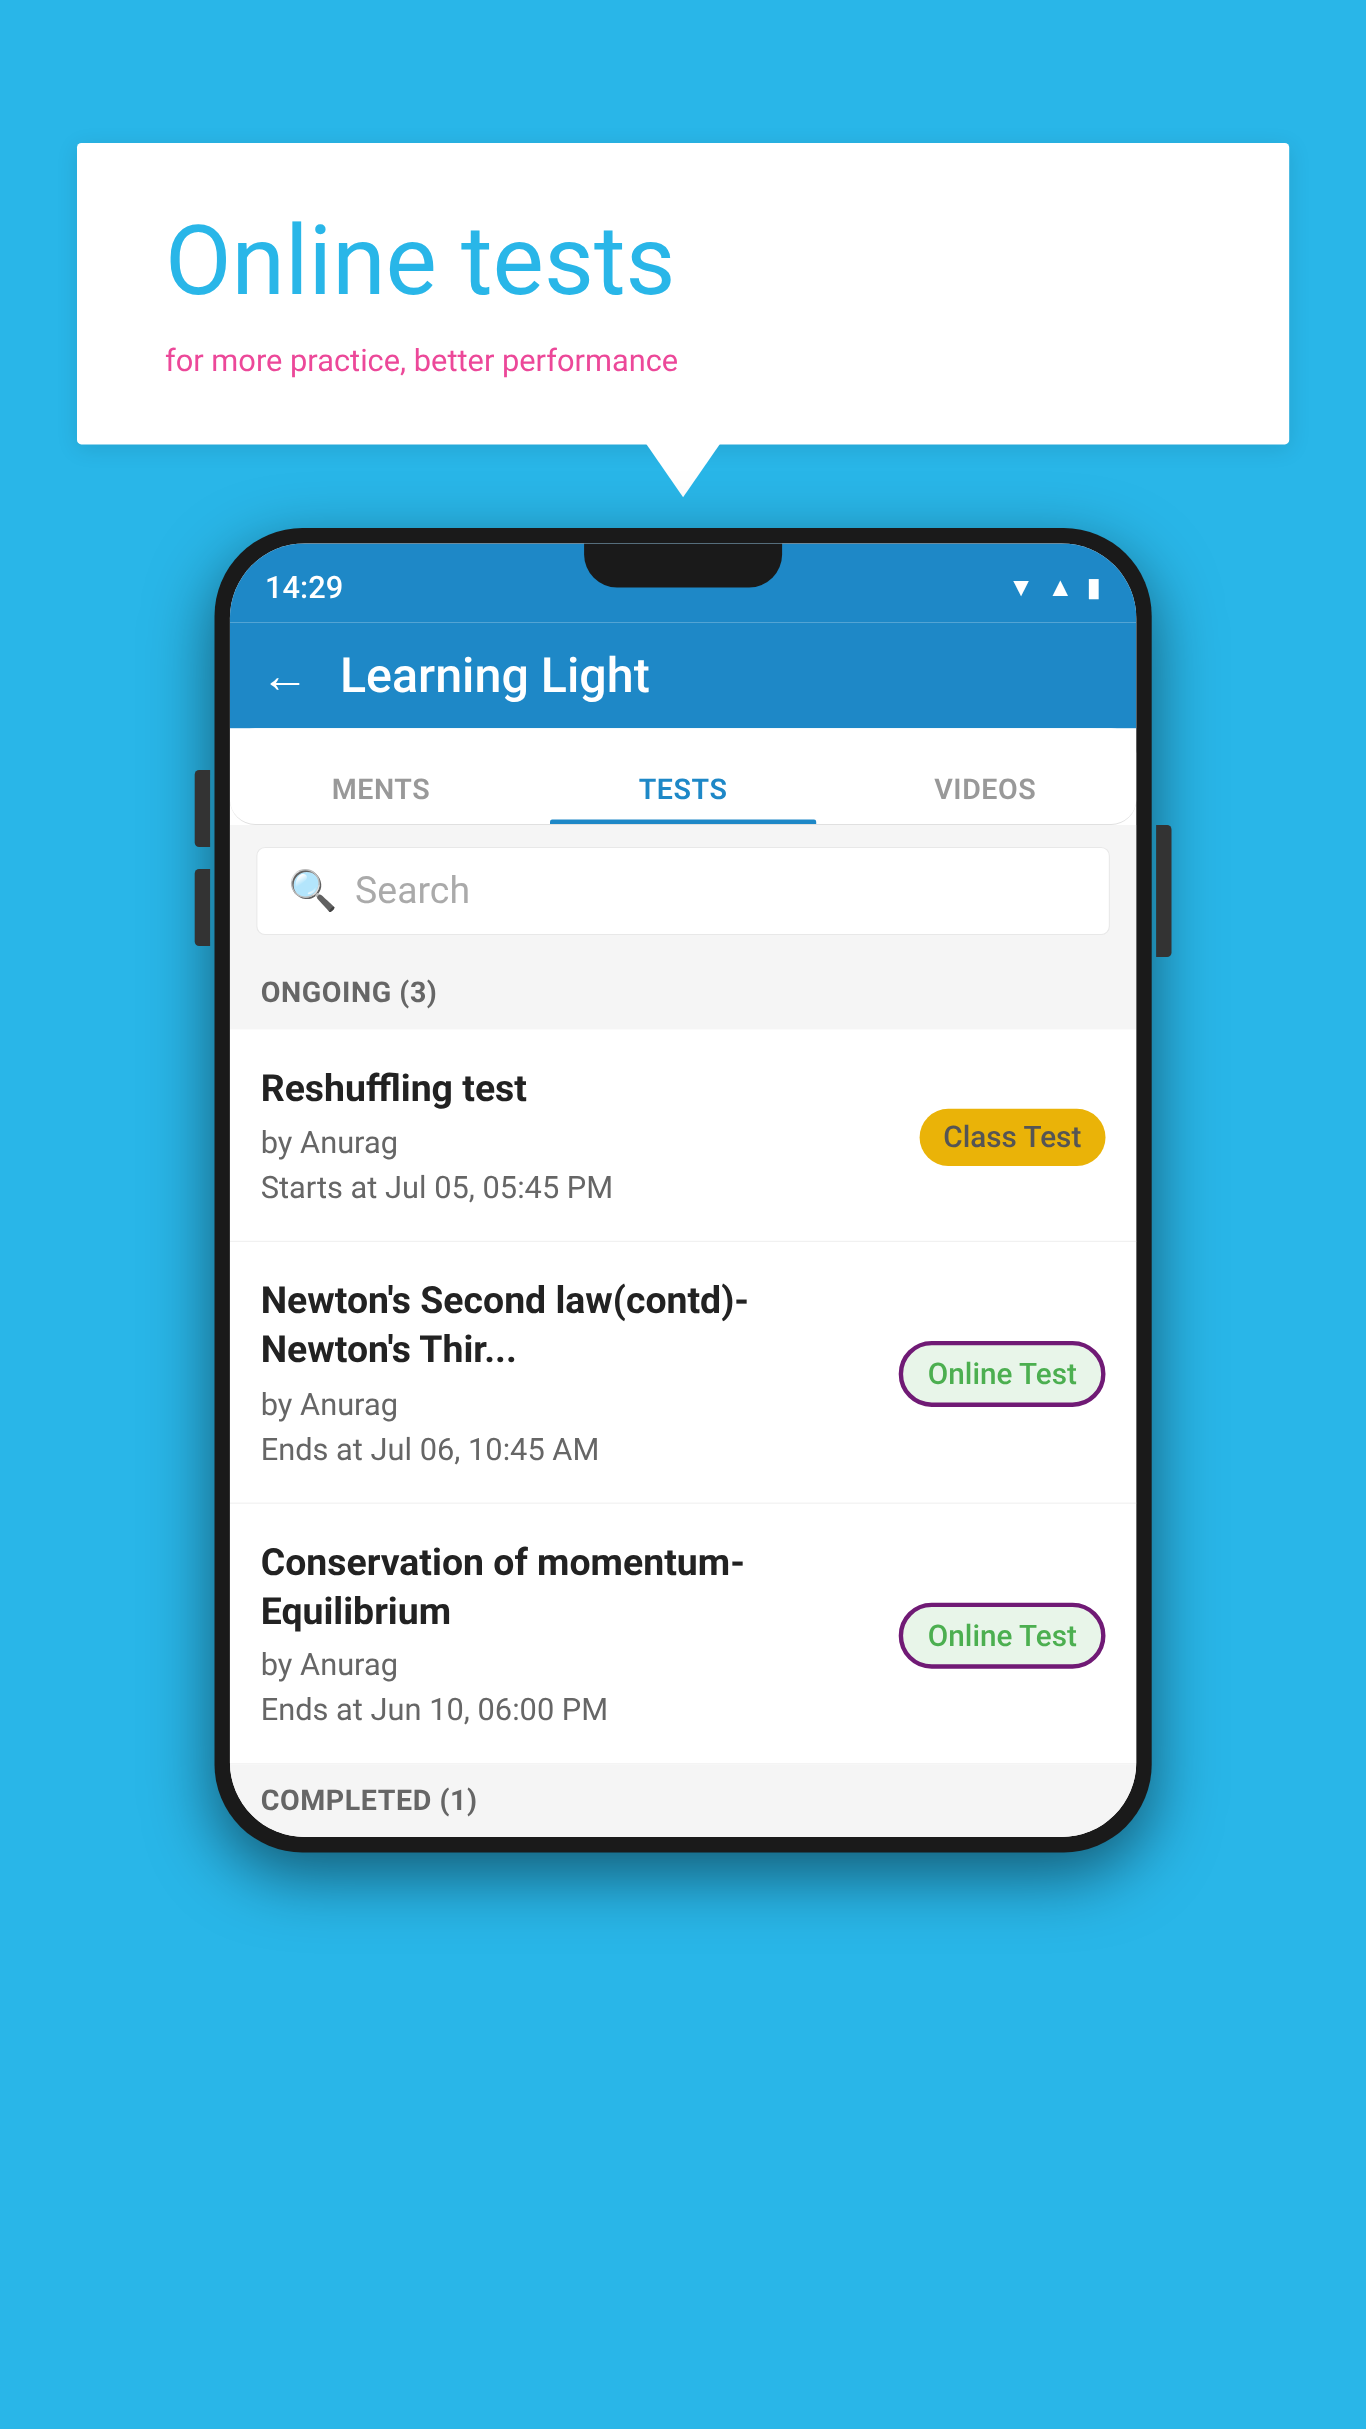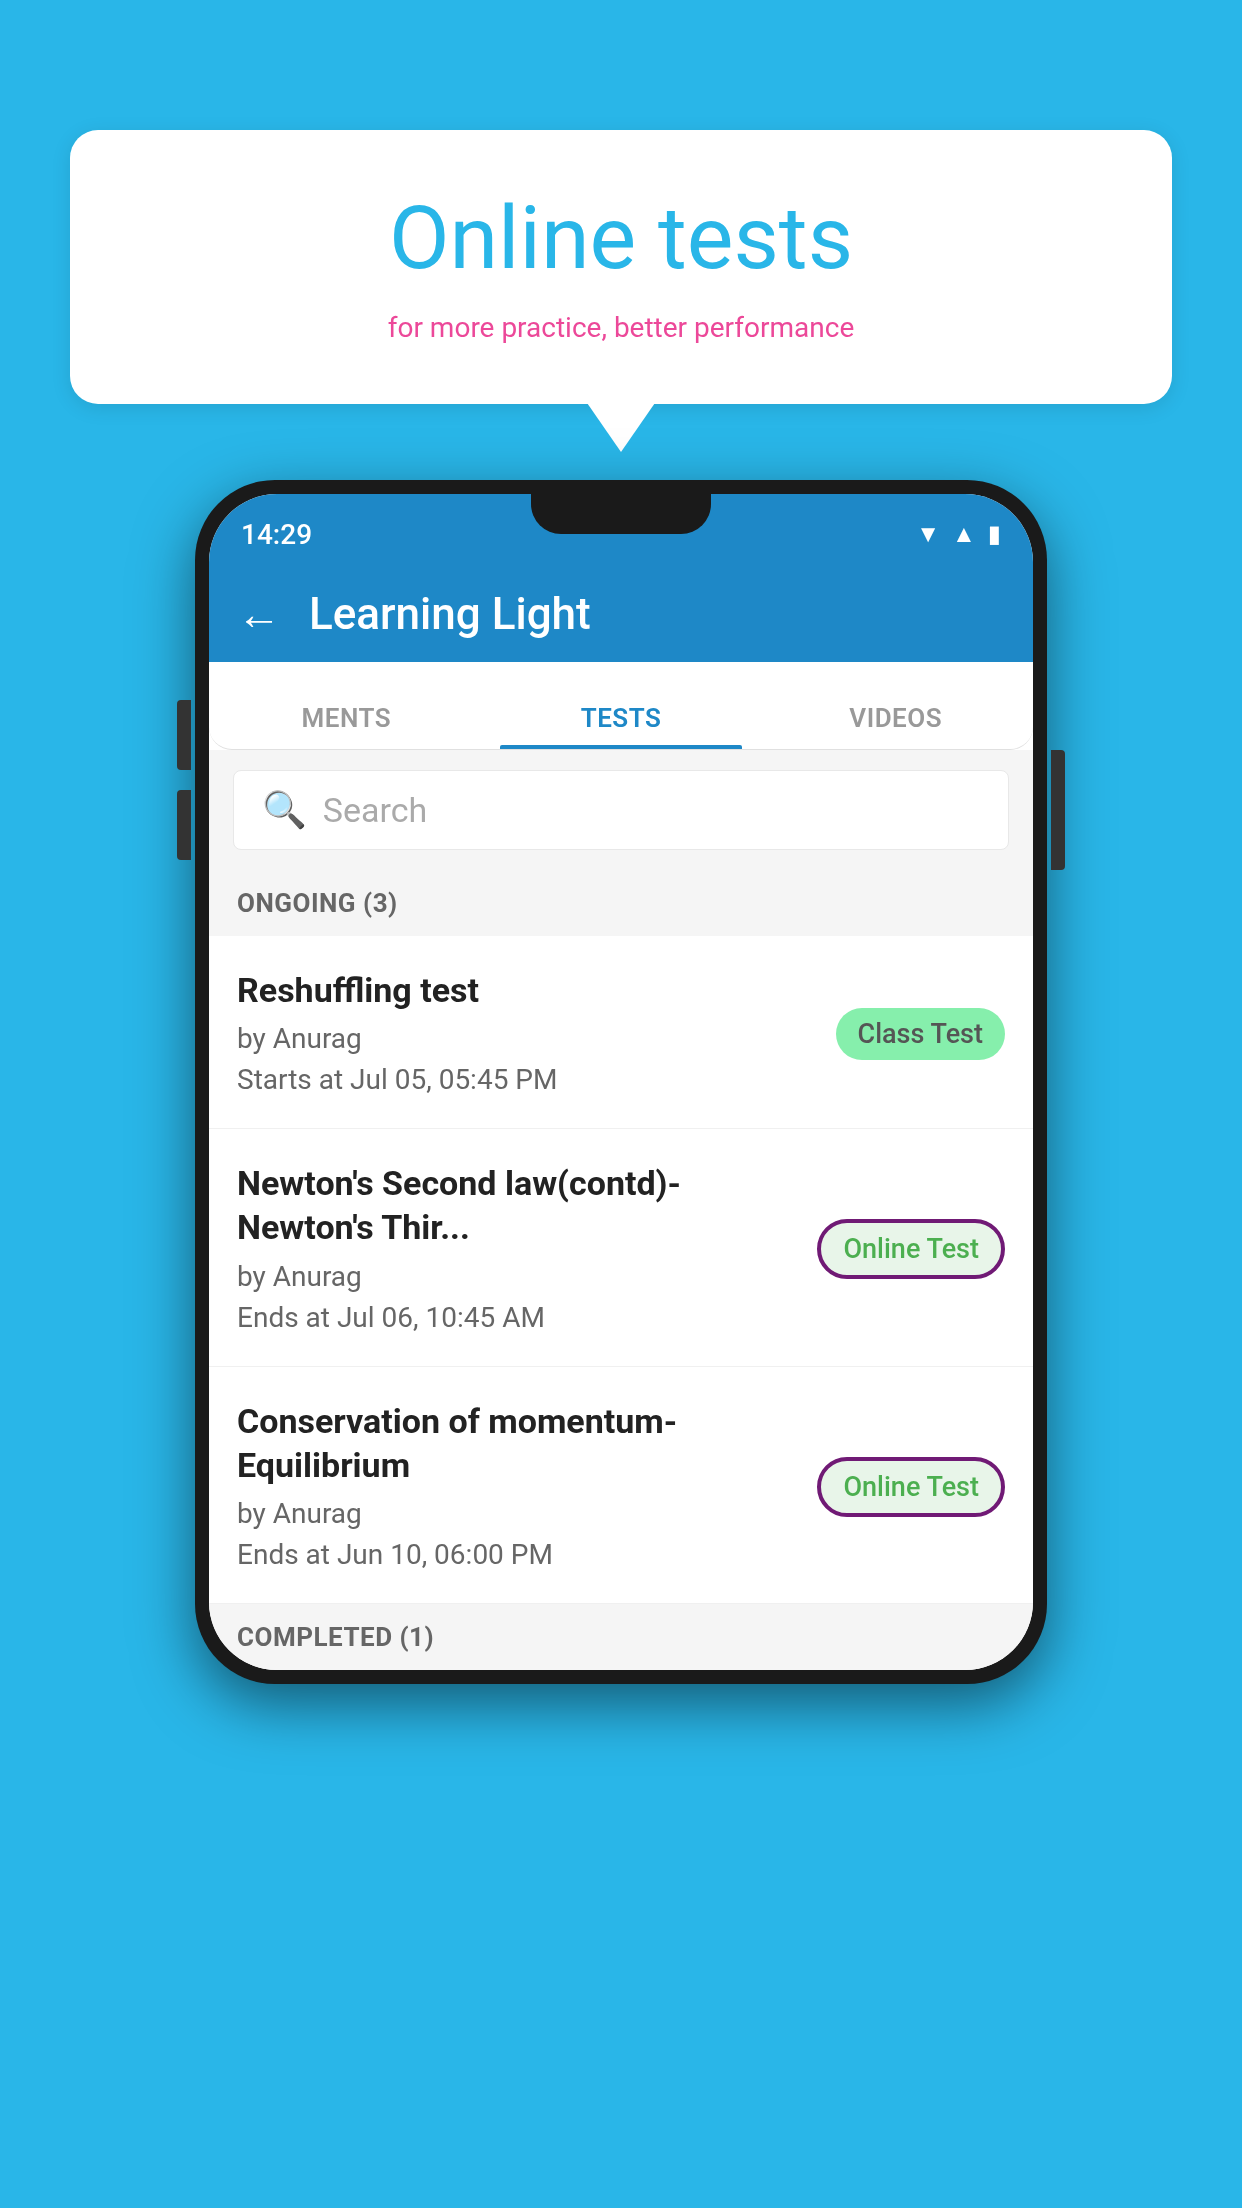--- a/index.html
+++ b/index.html
@@ -19,23 +19,22 @@
       top: 130px;
       left: 70px;
       right: 70px;
       display: flex;
       flex-direction: column;
       align-items: center;
     }
 
     .speech-bubble {
       background: white;
-      border-radius: 28px;
+      border-radius: 4px;
       padding: 60px 80px;
-      text-align: center;
       width: 100%;
       box-shadow: 0 4px 20px rgba(0,0,0,0.1);
       position: relative;
     }
 
     .speech-bubble::after {
       content: '';
       position: absolute;
       bottom: -48px;
       left: 50%;
@@ -265,21 +264,21 @@
       border-radius: 30px;
       padding: 10px 22px;
       font-size: 27px;
       font-weight: 500;
       white-space: nowrap;
       flex-shrink: 0;
       margin-top: 4px;
     }
 
     .badge-class {
-      background: #86efac;
+      background: #eab308;
       color: #555;
     }
 
     .badge-online {
       background: #e8f5e9;
       color: #4caf50;
       border: 4px solid #701a75;
     }
 
     

